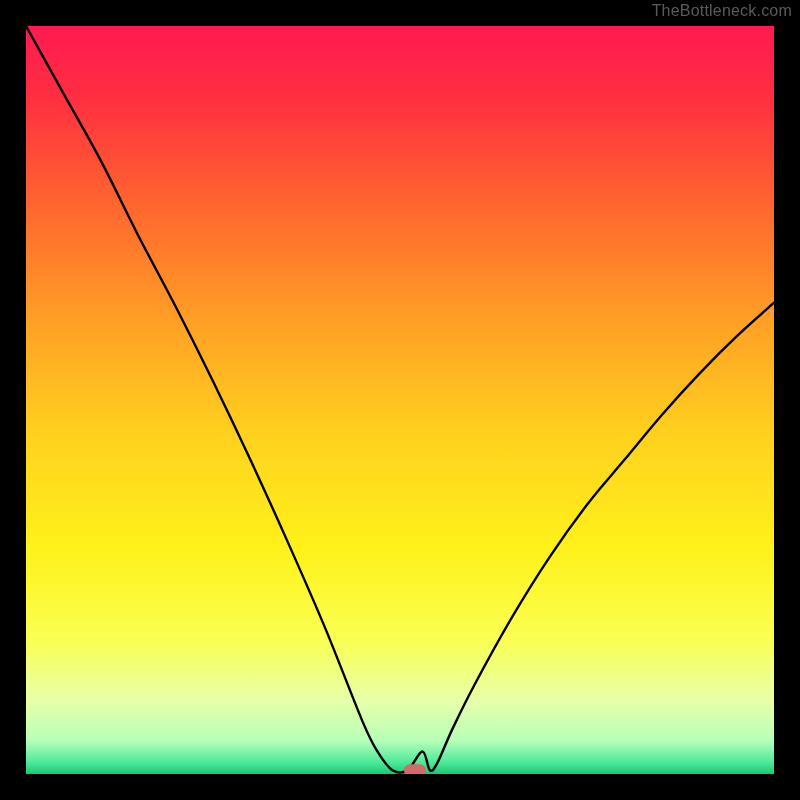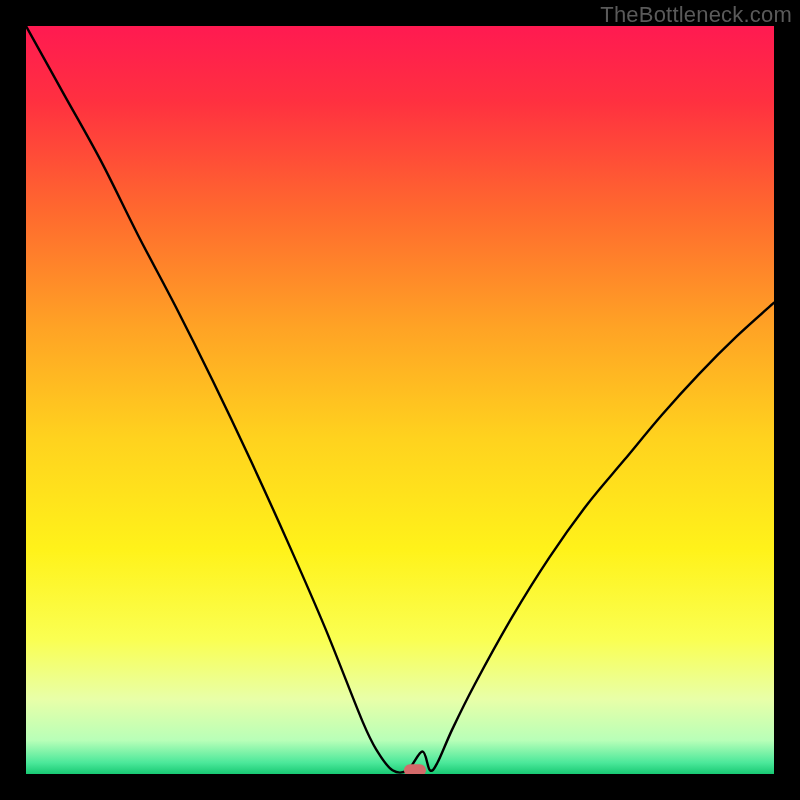--- a/index.html
+++ b/index.html
@@ -14,21 +14,21 @@
   .frame {
     position: relative;
     width: 800px;
     height: 800px;
     background: #000;
   }
   .watermark {
     position: absolute;
     top: 2px;
     right: 8px;
-    font-size: 22px;
+    font-size: 16px;
     font-weight: 500;
     color: #5a5a5a;
     letter-spacing: 0.2px;
     z-index: 50;
   }
   .plot {
     position: absolute;
     left: 26px;
     top: 26px;
     width: 748px;

